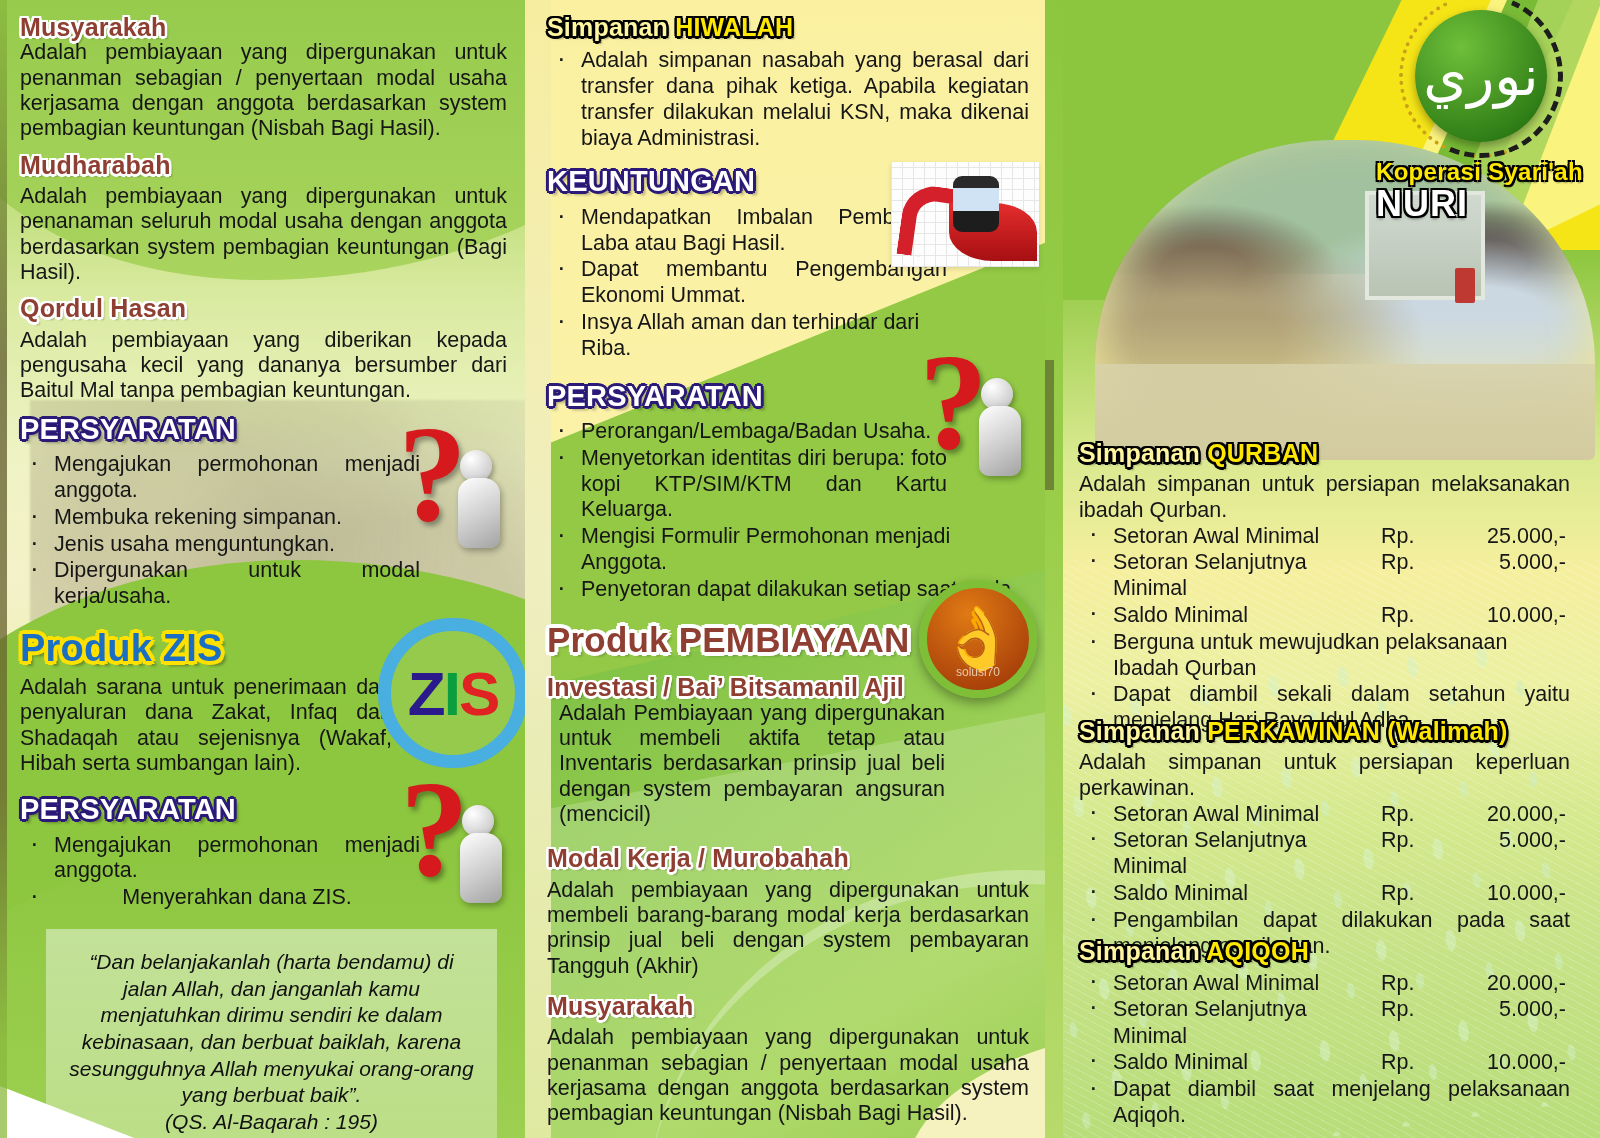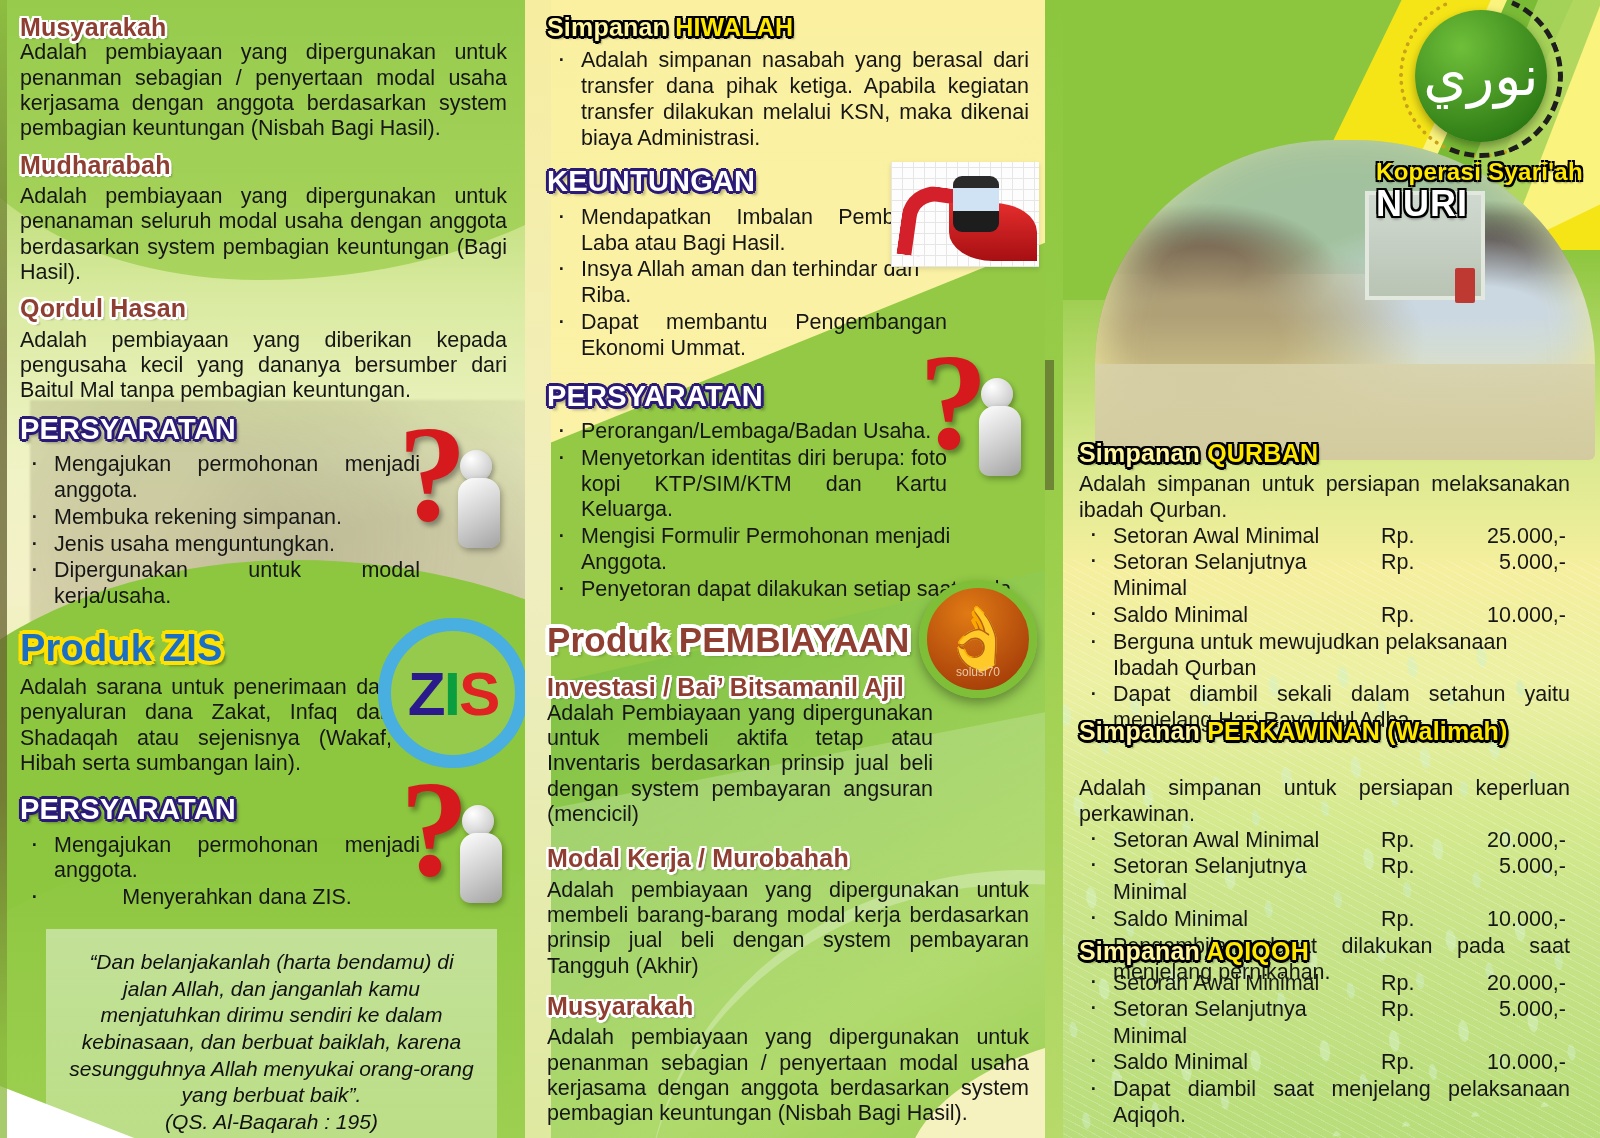--- a/index.html
+++ b/index.html
@@ -301,41 +301,41 @@
       <div class="gap6"></div>
       <ul class="bul">
         <li>Adalah simpanan nasabah yang berasal dari transfer dana pihak ketiga. Apabila kegiatan transfer dilakukan melalui KSN, maka dikenai biaya Administrasi.</li>
       </ul>
 
       <div class="gap14"></div>
       <h2 class="hdr h-purple">KEUNTUNGAN</h2>
       <div class="gap6"></div>
       <ul class="bul" style="max-width:400px;">
         <li>Mendapatkan Imbalan Pembagian Laba atau Bagi Hasil.</li>
+        <li>Dapat membantu Pengembangan Ekonomi Ummat.</li>
         <li style="text-align:left;">Insya Allah aman dan terhindar dari Riba.</li>
-        <li>Dapat membantu Pengembangan Ekonomi Ummat.</li>
       </ul>
 
       <div class="gap18"></div>
       <h2 class="hdr h-purple">PERSYARATAN</h2>
       <div class="gap6"></div>
       <ul class="bul">
         <li style="text-align:left; max-width:400px;">Perorangan/Lembaga/Badan Usaha.</li>
         <li style="max-width:400px;">Menyetorkan identitas diri berupa: foto kopi KTP/SIM/KTM dan Kartu Keluarga.</li>
         <li style="text-align:left;">Mengisi Formulir Permohonan menjadi Anggota.</li>
         <li>Penyetoran dapat dilakukan setiap saat pada</li>
       </ul>
 
       <div class="gap18"></div>
       <h2 class="hdr h-big-brown">
         <span>Produk </span><span>PEMBIAYAAN</span>
       </h2>
 
       <h2 class="hdr h-sub-brown" style="margin-top:16px;">Investasi / Bai’ Bitsamanil Ajil</h2>
-      <p class="body" style="max-width:386px;">Adalah Pembiayaan yang dipergunakan untuk membeli aktifa tetap atau Inventaris berdasarkan prinsip jual beli dengan system pembayaran angsuran (mencicil)</p>
+      <p class="body" style="max-width:386px;margin-left:12px;">Adalah Pembiayaan yang dipergunakan untuk membeli aktifa tetap atau Inventaris berdasarkan prinsip jual beli dengan system pembayaran angsuran (mencicil)</p>
 
       <div class="gap18"></div>
       <h2 class="hdr h-sub-brown">Modal Kerja / Murobahah</h2>
       <div class="gap6"></div>
       <p class="body">Adalah pembiayaan yang dipergunakan untuk membeli barang-barang modal kerja berdasarkan prinsip jual beli dengan system pembayaran Tangguh (Akhir)</p>
 
       <div class="gap14"></div>
       <h2 class="hdr h-sub-brown">Musyarakah</h2>
       <div class="gap6"></div>
       <p class="body">Adalah pembiayaan yang dipergunakan untuk penanman sebagian / penyertaan modal usaha kerjasama dengan anggota berdasarkan system pembagian keuntungan (Nisbah Bagi Hasil).</p>
@@ -394,21 +394,21 @@
         <li style="text-align:left;">Berguna untuk mewujudkan pelaksanaan Ibadah Qurban</li>
         <li>Dapat diambil sekali dalam setahun yaitu menjelang Hari Raya Idul Adha.</li>
       </ul>
     </div>
 
     <div class="r-block" style="position:absolute; top:718px; left:0; width:555px;">
       <h2 class="hdr h-yellow">
         <span class="soft">Simpanan </span><span>PERKAWINAN (Walimah)</span>
       </h2>
       <div class="gap6"></div>
-      <p class="body" style="padding-right:10px;margin-top:26px;">Adalah simpanan untuk persiapan keperluan perkawinan.</p>
+      <p class="body" style="padding-right:10px;">Adalah simpanan untuk persiapan keperluan perkawinan.</p>
       <div class="prow">
         <span class="lbl">Setoran Awal Minimal</span>
         <span class="rp">Rp.</span>
         <span class="amt">20.000,-</span>
       </div>
       <div class="prow">
         <span class="lbl">Setoran Selanjutnya Minimal</span>
         <span class="rp">Rp.</span>
         <span class="amt">5.000,-</span>
       </div>

